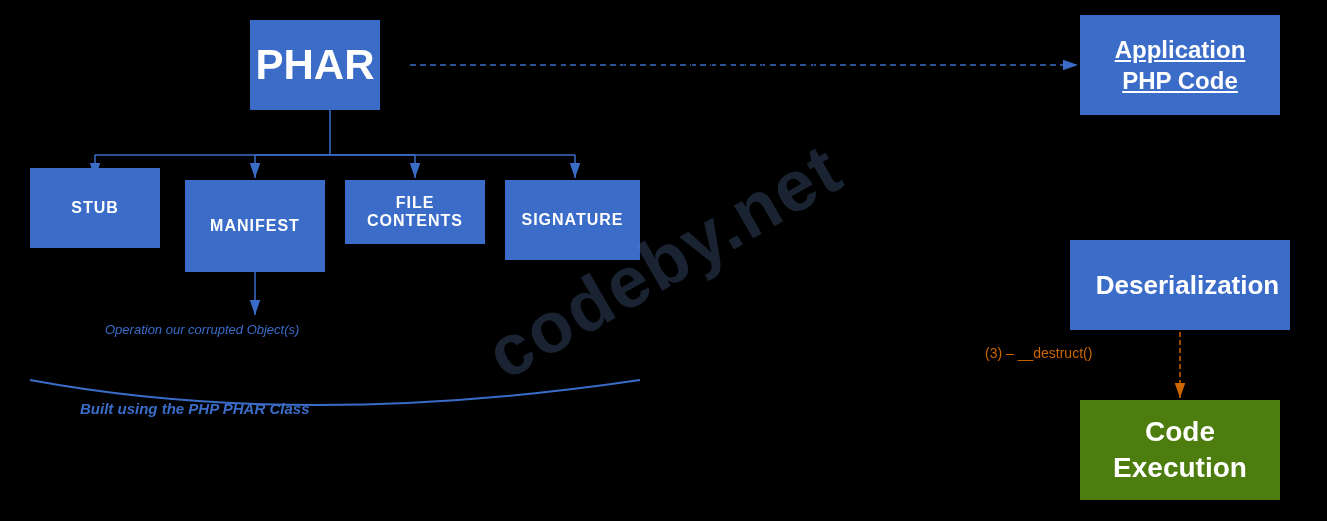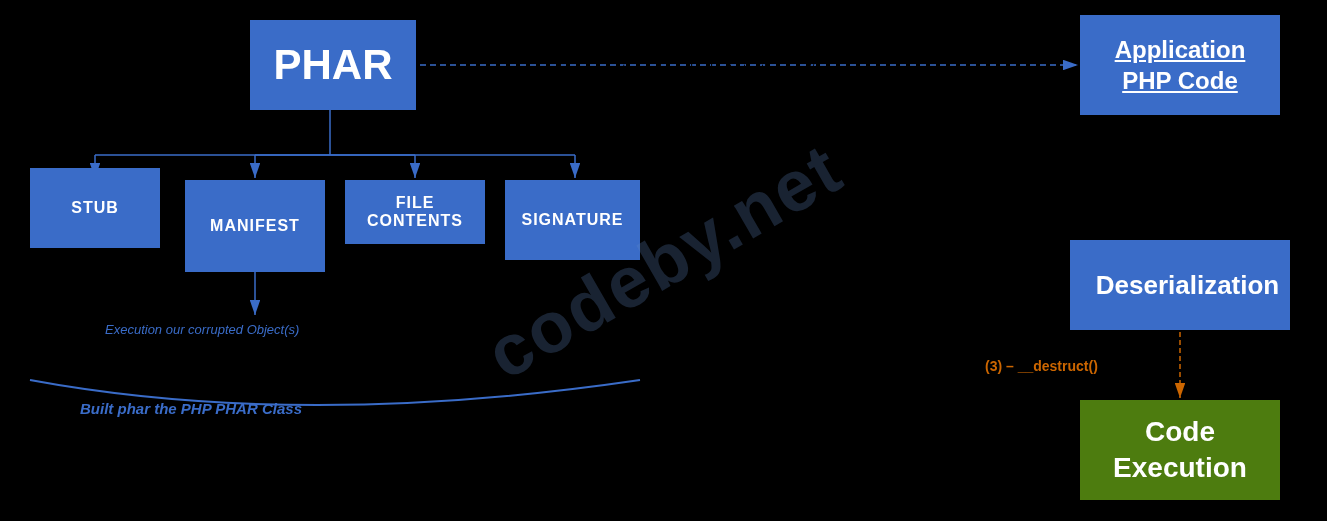--- a/index.html
+++ b/index.html
@@ -39,21 +39,21 @@
       background: #3a6cc8;
       color: white;
       display: flex;
       align-items: center;
       justify-content: center;
       text-align: center;
       font-weight: bold;
     }
 
     .box-phar {
-      width: 166px;
+      width: 130px;
       height: 90px;
       top: 20px;
       left: 250px;
       font-size: 42px;
       align-items: center;
     }
 
     .box-stub {
       width: 130px;
       height: 80px;
@@ -219,32 +219,32 @@
   <div class="box box-code-execution">
     <span>Code<br>Execution</span>
   </div>
 
   <div class="annotation-upload" style="position:absolute; top:45px; left:490px; width:390px; text-align:center;">
     <div style="font-size:13px; color:#000;">(1) – Upload through Web Interface</div>
     <div style="font-size:12px; color:#000; margin-top:2px;">the name of the archive should start with name://</div>
   </div>
 
   <div style="position:absolute; top:320px; left:105px;">
-    <span style="color:#3a6cc8; font-size:13px; font-style:italic;">Execution our corrupted Object(s)</span>
+    <span style="color:#3a6cc8; font-size:13px; font-style:italic;">Operation our corrupted Object(s)</span>
   </div>
 
   <div style="position:absolute; top:400px; left:80px;">
-    <span style="color:#3a6cc8; font-size:15px; font-style:italic; font-weight:bold;">Built phar the PHP PHAR Class</span>
+    <span style="color:#3a6cc8; font-size:15px; font-style:italic; font-weight:bold;">Built using the PHP PHAR Class</span>
   </div>
 
   <div style="position:absolute; top:172px; left:1000px;">
     <span style="color:#000; font-size:13px;">(2) – File Operation</span>
   </div>
 
   <div style="position:absolute; top:248px; left:780px; width:230px; text-align:center;">
     <span style="color:#000; font-size:13px; font-style:italic;">Object from Manifest gets loaded in the context of the current program</span>
   </div>
 
-  <div style="position:absolute; top:357px; left:985px;font-weight:bold;">
+  <div style="position:absolute; top:344px; left:985px;">
     <span style="color:#cc6600; font-size:14px;">(3) – __destruct()</span>
   </div>
 
 </div>
 
 </body></html>

